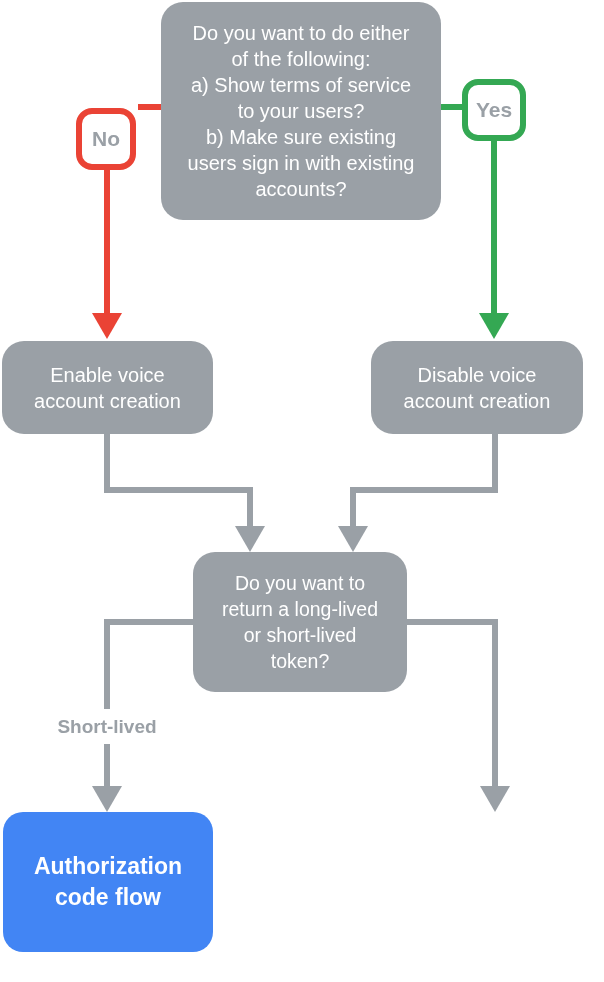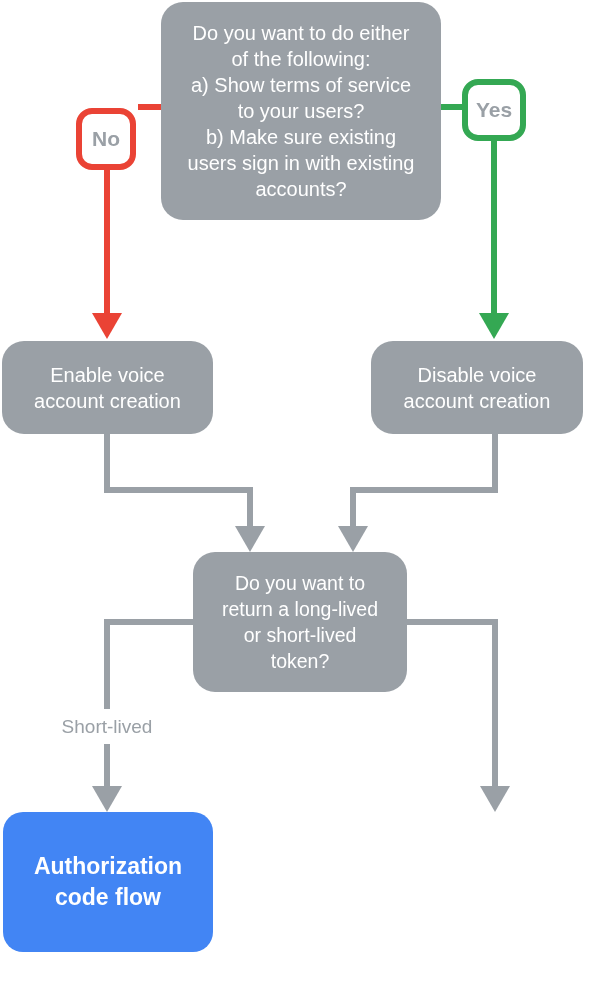--- a/index.html
+++ b/index.html
@@ -40,21 +40,21 @@
   .arrow{
     position:absolute;width:0;height:0;z-index:1;
     border-left:15px solid transparent;border-right:15px solid transparent;
     border-top:26px solid var(--line-gray);
   }
   .arrow.red{border-top-color:var(--red);}
   .arrow.green{border-top-color:var(--green);}
   .edge-label{
     position:absolute;display:flex;align-items:center;justify-content:center;
     background:var(--white);color:var(--muted-text);
-    font-size:19px;font-weight:normal;z-index:2;
+    font-size:19px;font-weight:bold;z-index:2;
   }
 
   
   #q-top{left:161px;top:2px;width:280px;height:218px;padding:8px 6px;}
   #badge-no{left:76px;top:79px;width:60px;height:62px;margin-top:29px;}
   #badge-yes{left:462px;top:79px;width:64px;height:62px;}
 
   #edge-no-h{left:138px;top:104px;width:23px;height:6px;}
   #edge-yes-h{left:441px;top:104px;width:22px;height:6px;}
   #edge-no-v{left:104px;top:139px;width:6px;height:174px;}

